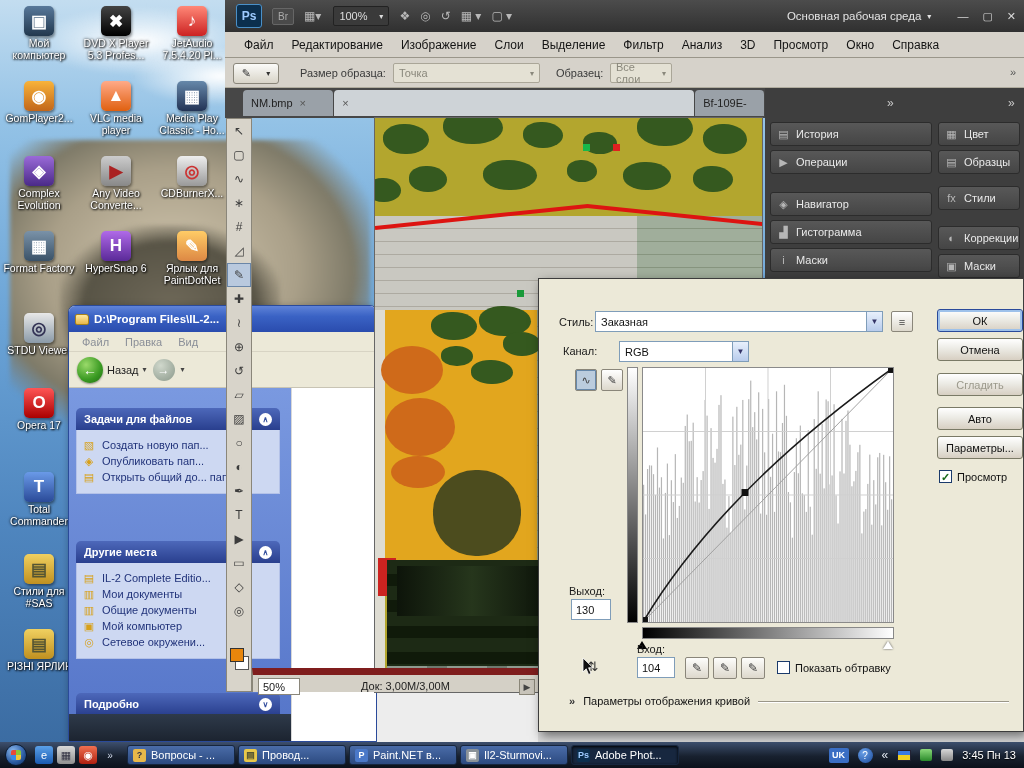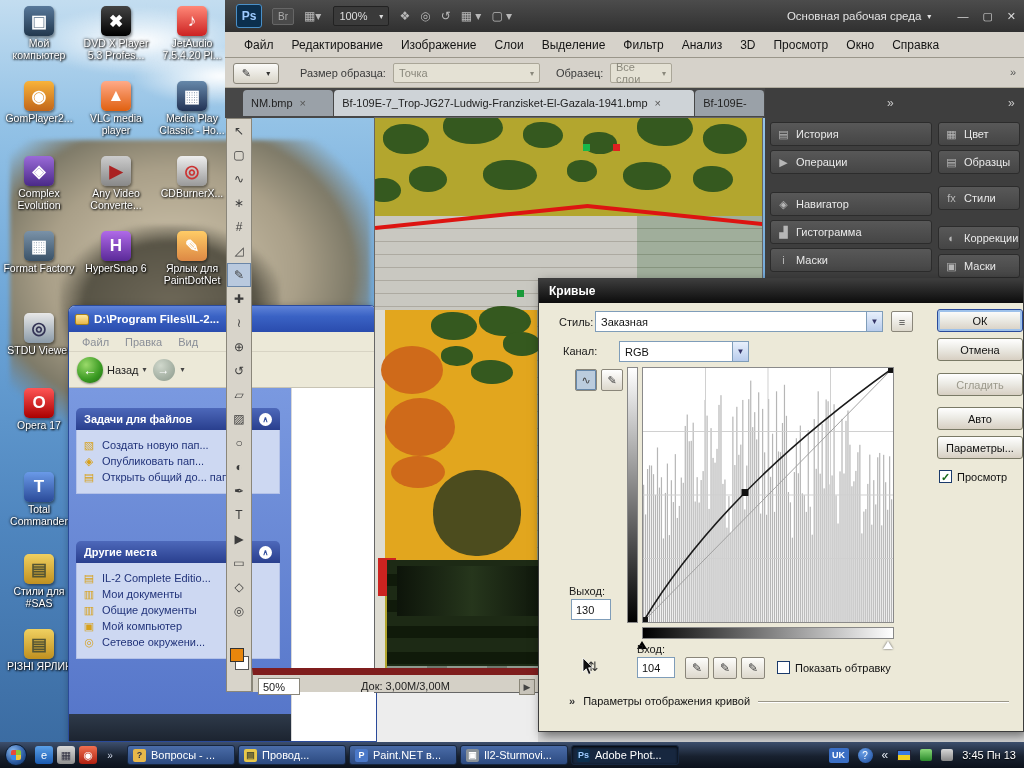--- a/index.html
+++ b/index.html
@@ -333,20 +333,26 @@
               <div class="x-item">
                 <span class="x-ig">▣</span>
                 <span class="x-il">Мой компьютер</span>
               </div>
               <div class="x-item">
                 <span class="x-ig">◎</span>
                 <span class="x-il">Сетевое окружени...</span>
               </div>
           </div>
         </div>
+        <div class="x-section sec-details">
+          <div class="x-sechead">
+            <span>Подробно</span>
+            <span class="x-chev">∨</span>
+          </div>
+        </div>
         <div class="x-darkband"></div>
       </div>
       <div class="x-files"></div>
     </div>
   </div>
 
   <div class="bgwin1"></div>
 
   <div class="ps-title">
     <div class="ps-logo">Ps</div>
@@ -403,21 +409,20 @@
       </div>
     <span class="opt-chev">»</span>
   </div>
 
   <div class="ps-tabbar">
     <div class="tab tab1">
       <span>NM.bmp</span>
       <span class="tx">×</span>
     </div>
     <div class="tab tab2">
-      <span>Bf-109E-7_Trop-JG27-Ludwig-Franzisket-El-Gazala-1941.bmp</span>
       <span class="tx">×</span>
     </div>
     <div class="tab tab3">
       <span>Bf-109E-</span>
     </div>
   </div>
 
   <div class="ps-dock">
     <span class="dock-chev dc1">»</span>
     <span class="dock-chev dc2">»</span>
@@ -536,21 +541,20 @@
 
   <div class="ps-status">
     <div class="zoombox">50%</div>
     <span class="doctext">Док: 3,00M/3,00M</span>
     <div class="scrollright">▶</div>
   </div>
 
   <div class="bgwin2"></div>
 
   <div class="cd">
-    <div class="cd-title">Кривые</div>
     <span class="cd-label" style="left:20px;top:37px">Стиль:</span>
     <div class="xpsel" style="left:56px;top:32px;width:288px">
       <span>Заказная</span>
         <span class="ar">▼</span>
     </div>
     <div class="icobtn" style="left:352px;top:32px">≡</div>
     <div class="xpbtn focus" style="left:398px;top:30px;width:86px">ОК</div>
     <div class="xpbtn" style="left:398px;top:59px;width:86px">Отмена</div>
     <span class="cd-label" style="left:24px;top:66px">Канал:</span>
     <div class="xpsel" style="left:80px;top:62px;width:130px">

